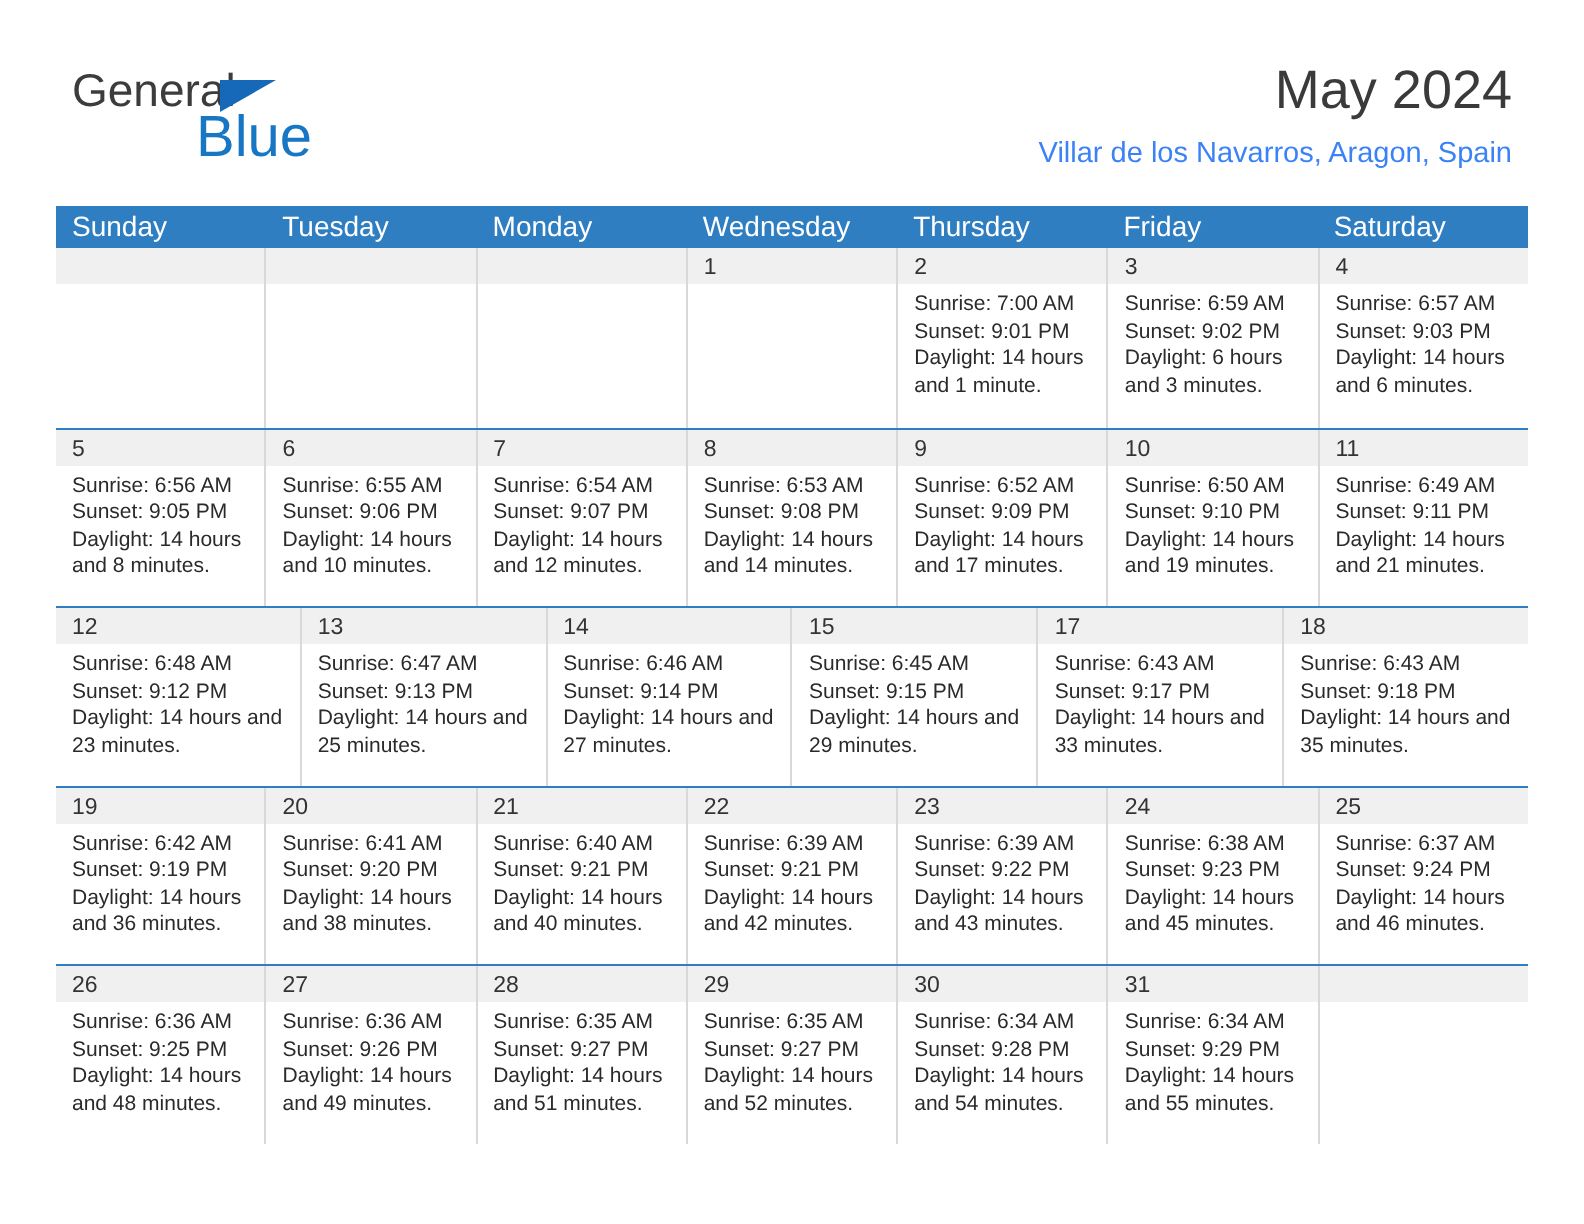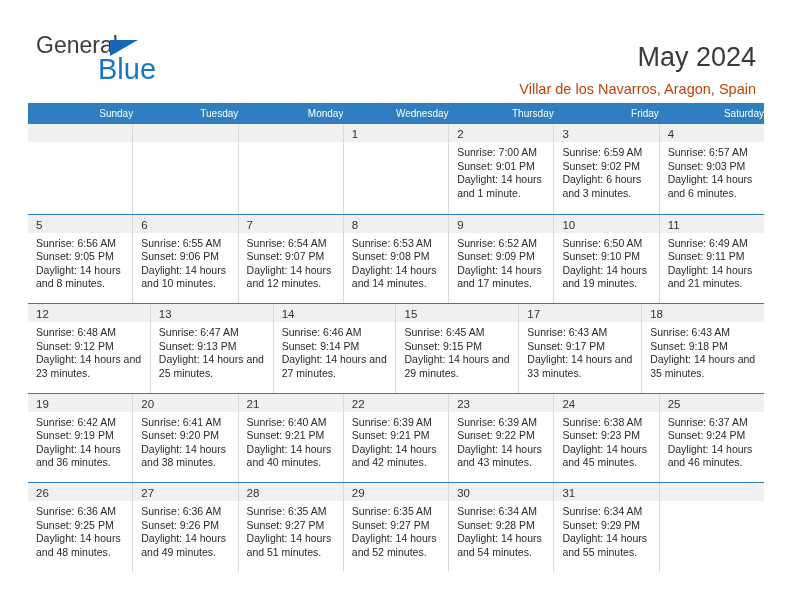--- a/index.html
+++ b/index.html
@@ -64,60 +64,59 @@
     top: 24px;
     font-size: 29px;
     color: #1877c4;
     line-height: 26px;
     white-space: nowrap;
   }
 
   .title-block {
     position: absolute;
     right: 8px;
-    top: 12px;
+    top: 0;
     text-align: right;
   }
   .month-title {
     font-size: 27px;
     color: #3a3a3a;
     line-height: 34px;
     white-space: nowrap;
   }
   .location-subtitle {
     margin-top: 6px;
     font-size: 14.5px;
-    color: #c2410c;
+    color: #3b82f6;
     line-height: 18px;
     white-space: nowrap;
   }
 
   
   .calendar {
     position: absolute;
     left: 28px;
     top: 103px;
     width: 736px;
   }
 
   .weekday-header {
     display: flex;
     background: #2f7ec1;
     height: 21px;
   }
   .weekday-cell {
     flex: 1 1 0;
     color: #ffffff;
-    font-size: 10px;
+    font-size: 14px;
     line-height: 21px;
     padding-left: 8px;
     box-sizing: border-box;
     white-space: nowrap;
     overflow: hidden;
-    text-align: right;
   }
 
   .week-row {
     display: flex;
     height: 89.5px;
     border-top: 1.5px solid #2f7ec1;
     box-sizing: border-box;
   }
   .week-row:first-of-type {
     border-top: none;

